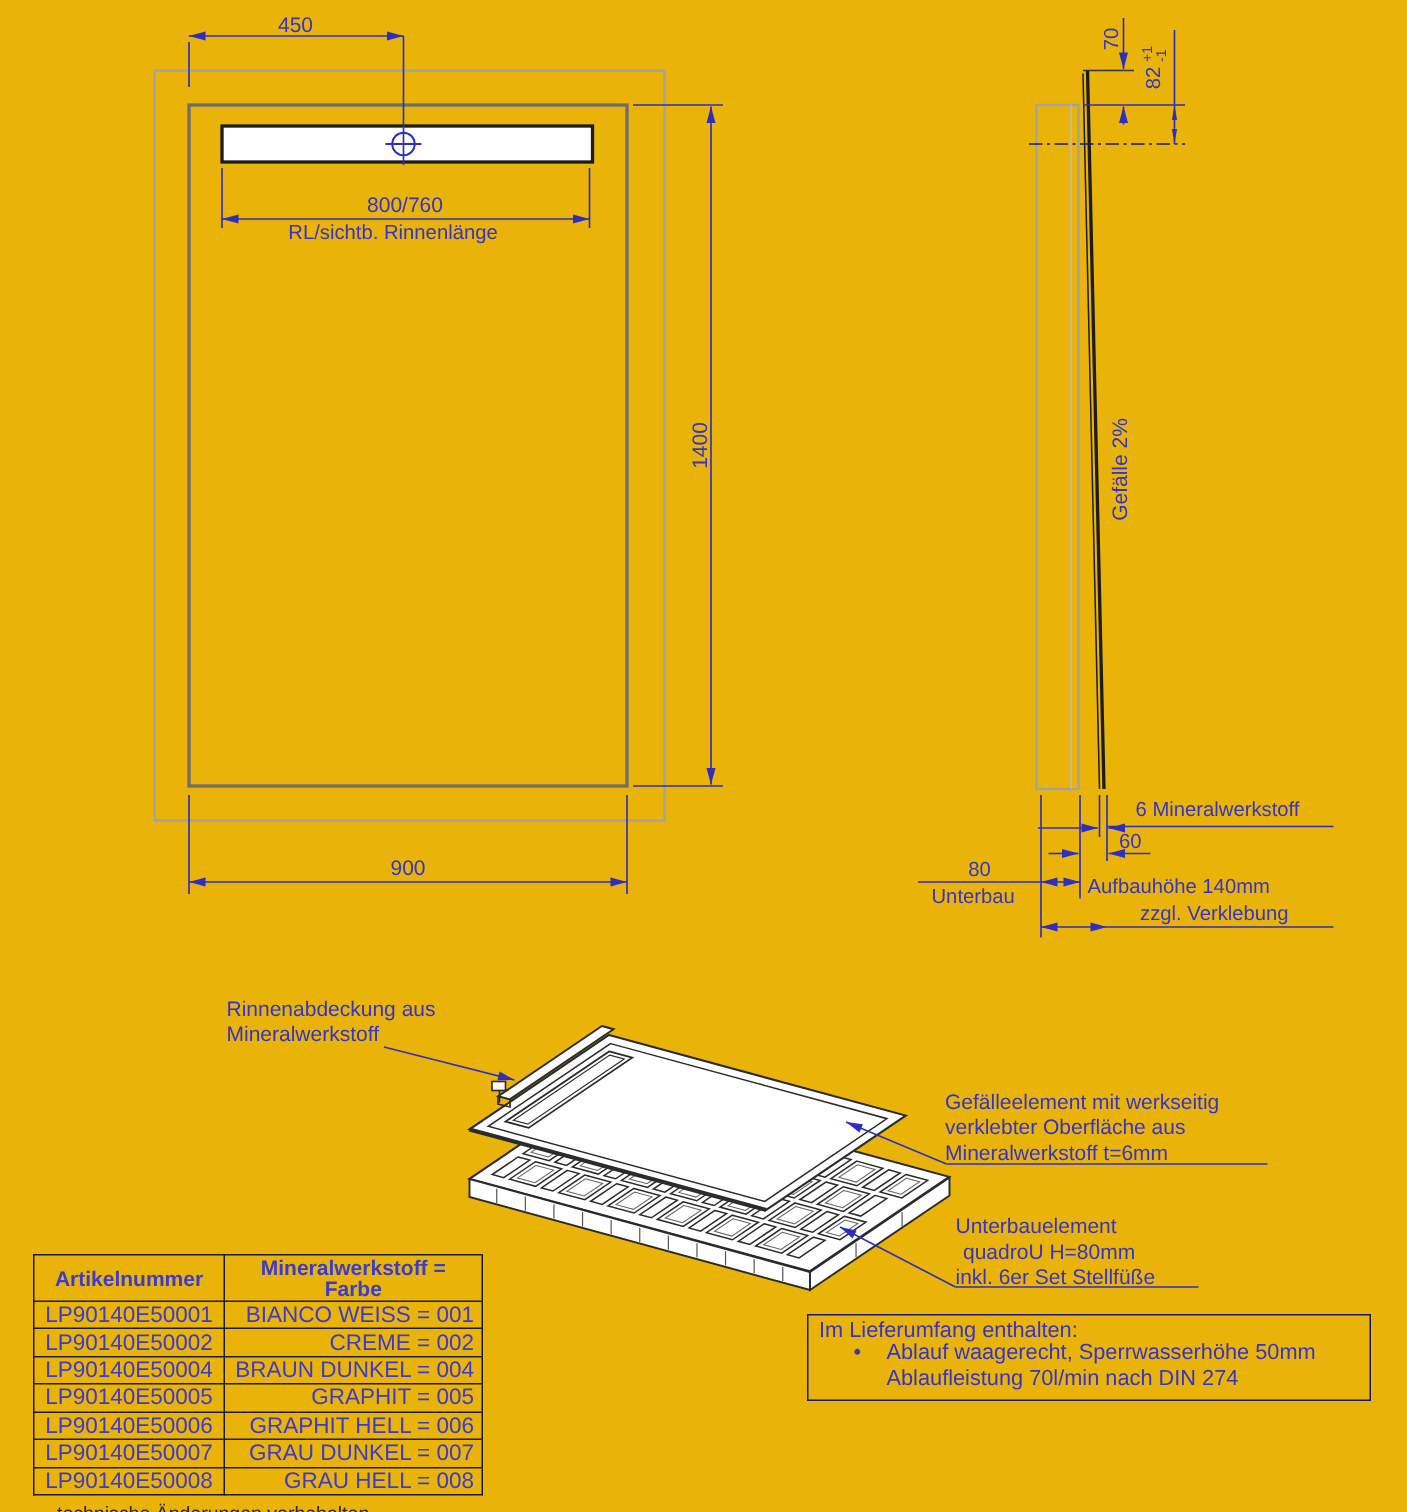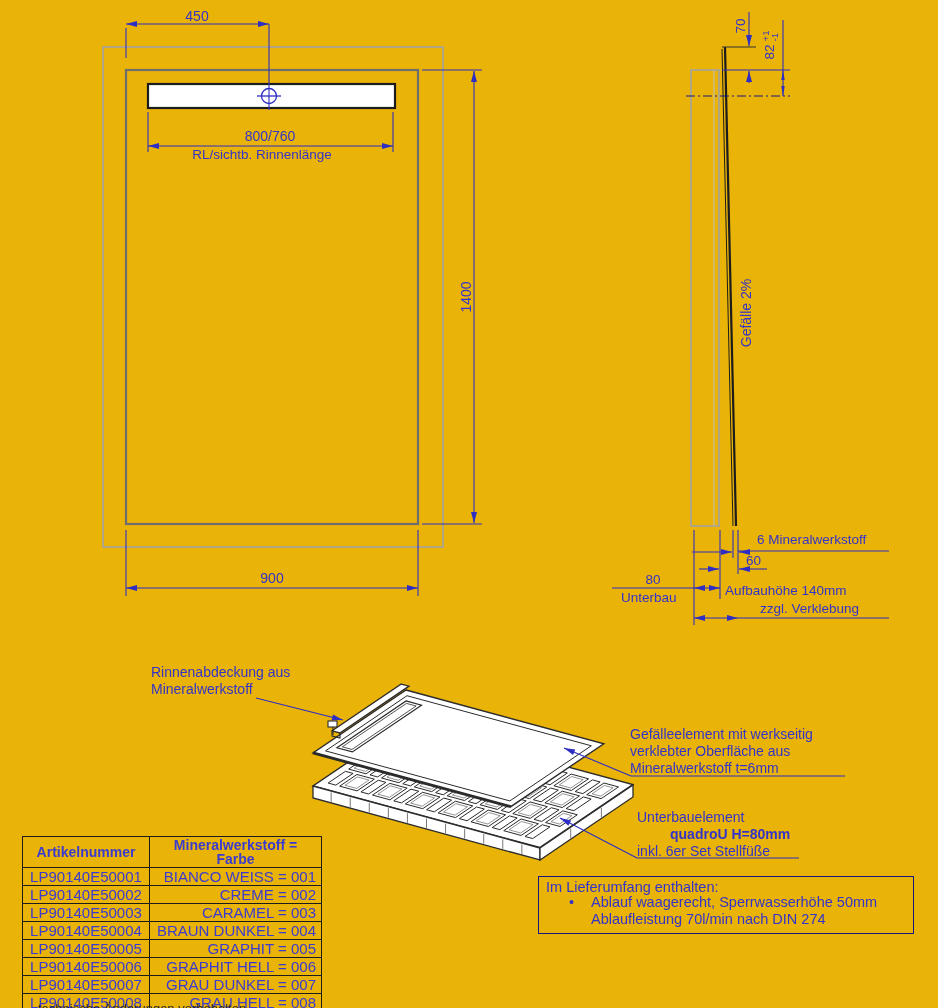--- a/index.html
+++ b/index.html
@@ -256,44 +256,40 @@
   <div class="txt sm" style="left:621px;top:590px;">Unterbau</div>
   <div class="txt sm" style="left:725px;top:583px;">Aufbauhöhe 140mm</div>
   <div class="txt sm" style="left:760px;top:601px;">zzgl. Verklebung</div>
 
   <div class="txt" style="left:151px;top:664px;">Rinnenabdeckung aus</div>
   <div class="txt" style="left:151px;top:681px;">Mineralwerkstoff</div>
   <div class="txt" style="left:630px;top:726px;">Gefälleelement mit werkseitig</div>
   <div class="txt" style="left:630px;top:743px;">verklebter Oberfläche aus</div>
   <div class="txt" style="left:630px;top:760px;">Mineralwerkstoff t=6mm</div>
   <div class="txt" style="left:637px;top:809px;">Unterbauelement</div>
-  <div class="txt" style="left:670px;top:826px;font-weight:bold;">quadroU H=80mm</div>
+  <div class="txt" style="left:642px;top:826px;">quadroU H=80mm</div>
   <div class="txt" style="left:637px;top:843px;">inkl. 6er Set Stellfüße</div>
 
   <table id="color-table">
     <thead>
       <tr>
         <th style="width:124px;">Artikelnummer</th>
         <th><span>Mineralwerkstoff =</span><br><span>Farbe</span></th>
       </tr>
     </thead>
     <tbody>
         <tr>
           <td class="c1">LP90140E50001</td>
           <td class="c2">BIANCO WEISS = 001</td>
         </tr>
         <tr>
           <td class="c1">LP90140E50002</td>
           <td class="c2">CREME = 002</td>
         </tr>
         <tr>
-          <td class="c1">LP90140E50003</td>
-          <td class="c2">CARAMEL = 003</td>
-        </tr>
-        <tr>
           <td class="c1">LP90140E50004</td>
           <td class="c2">BRAUN DUNKEL = 004</td>
         </tr>
         <tr>
           <td class="c1">LP90140E50005</td>
           <td class="c2">GRAPHIT = 005</td>
         </tr>
         <tr>
           <td class="c1">LP90140E50006</td>
           <td class="c2">GRAPHIT HELL = 006</td>

